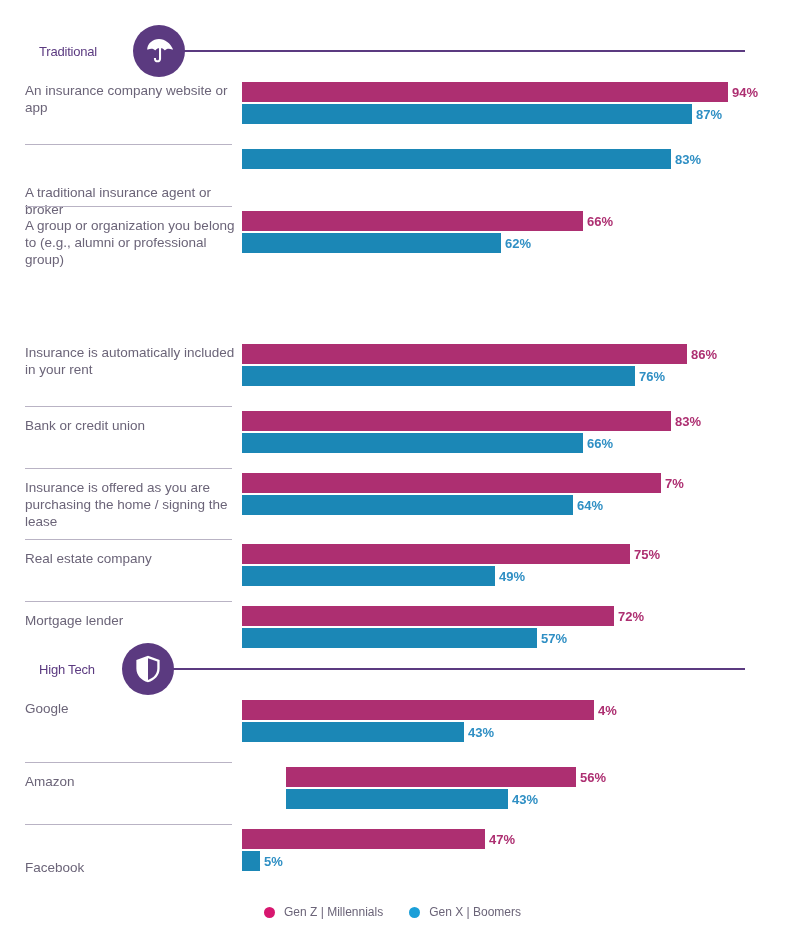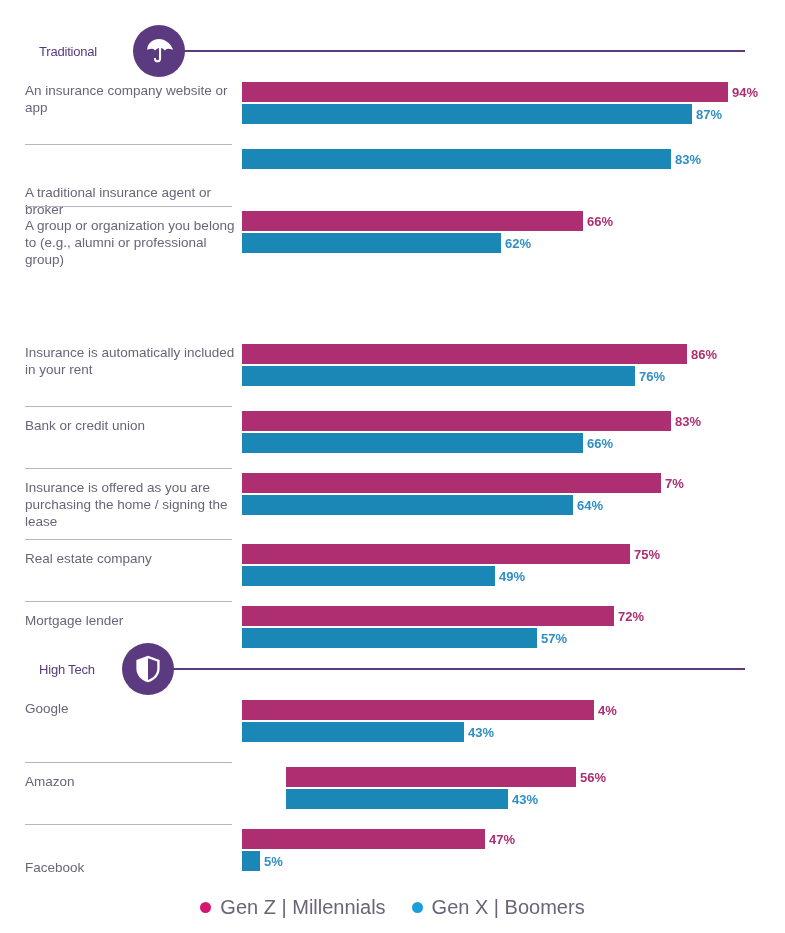--- a/index.html
+++ b/index.html
@@ -123,21 +123,21 @@
     gap: 9px;
   }
   .legend-dot {
     width: 11px;
     height: 11px;
     border-radius: 50%;
   }
   .legend-dot.pink { background: #d7176f; }
   .legend-dot.blue { background: #1b9fd8; }
   .legend-label {
-    font-size: 20px;
+    font-size: 12px;
     color: #6b6478;
     white-space: nowrap;
   }
 </style>
 </head>
 <body>
 
 <div id="chart-root">
     <div class="section-header" style="position: absolute; left: 0px; right: 0px; top: 20px;">
       <div class="section-rule" style="left: 183px; width: 562px;"></div>

